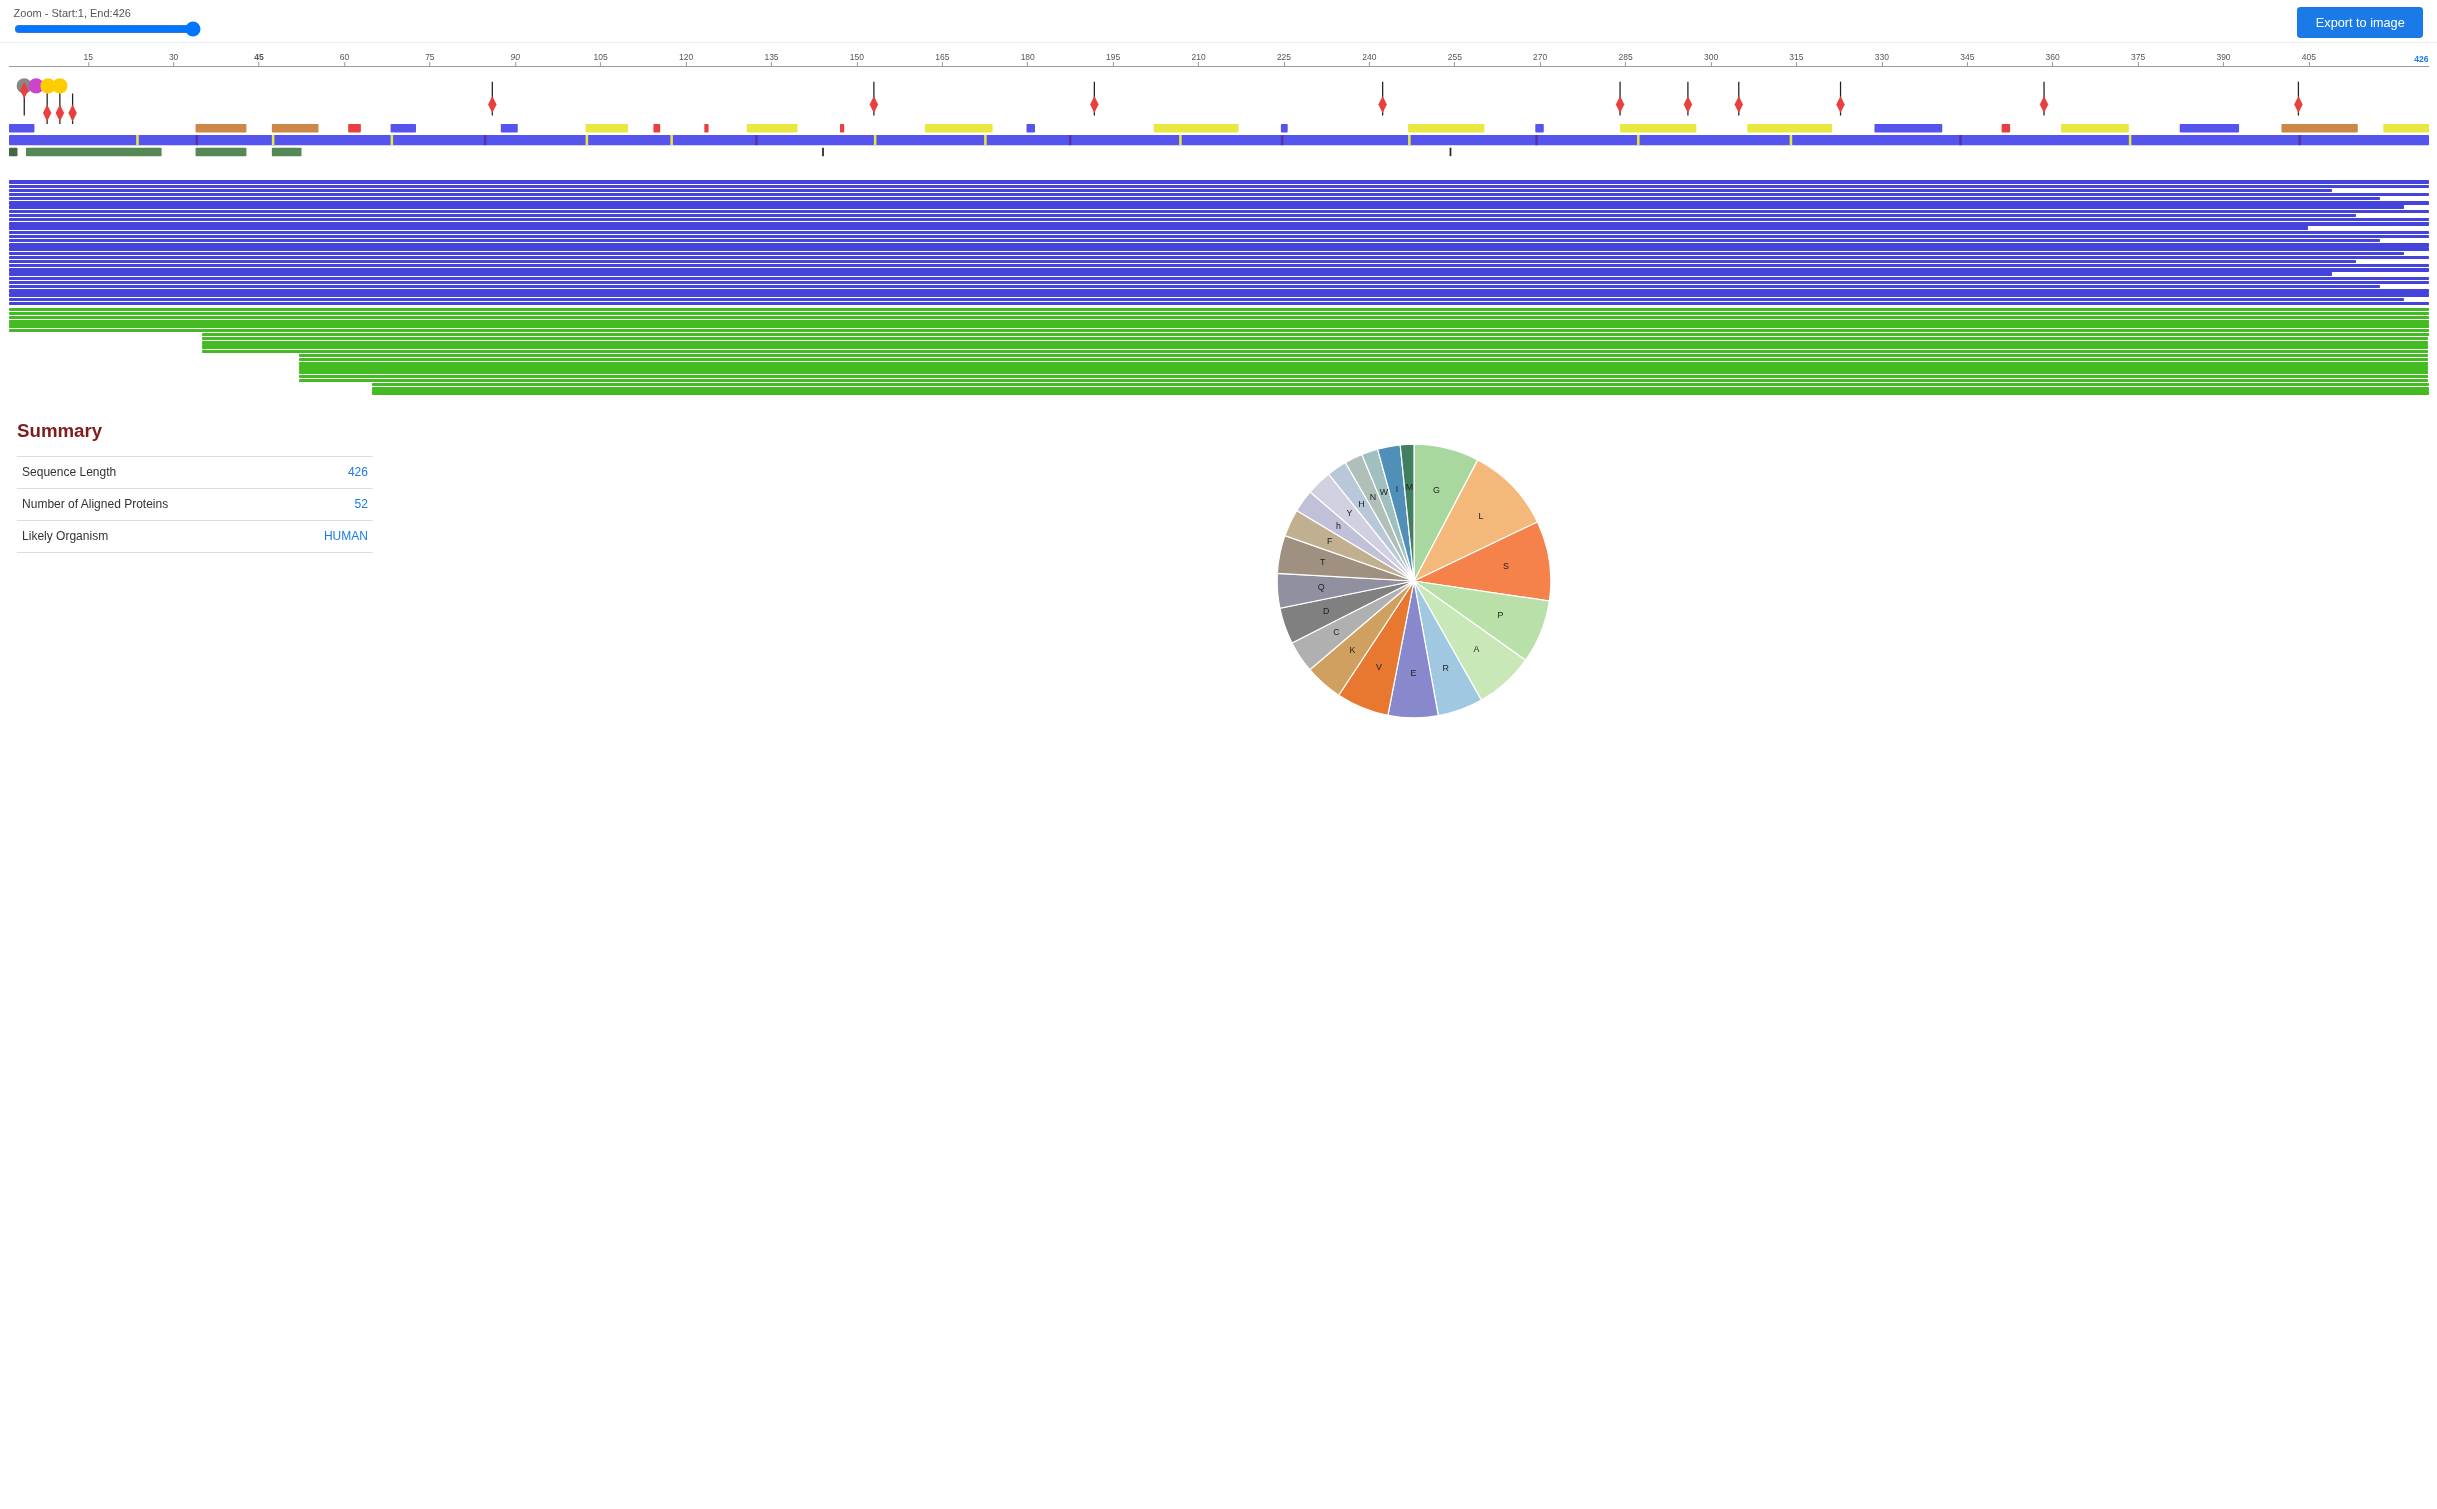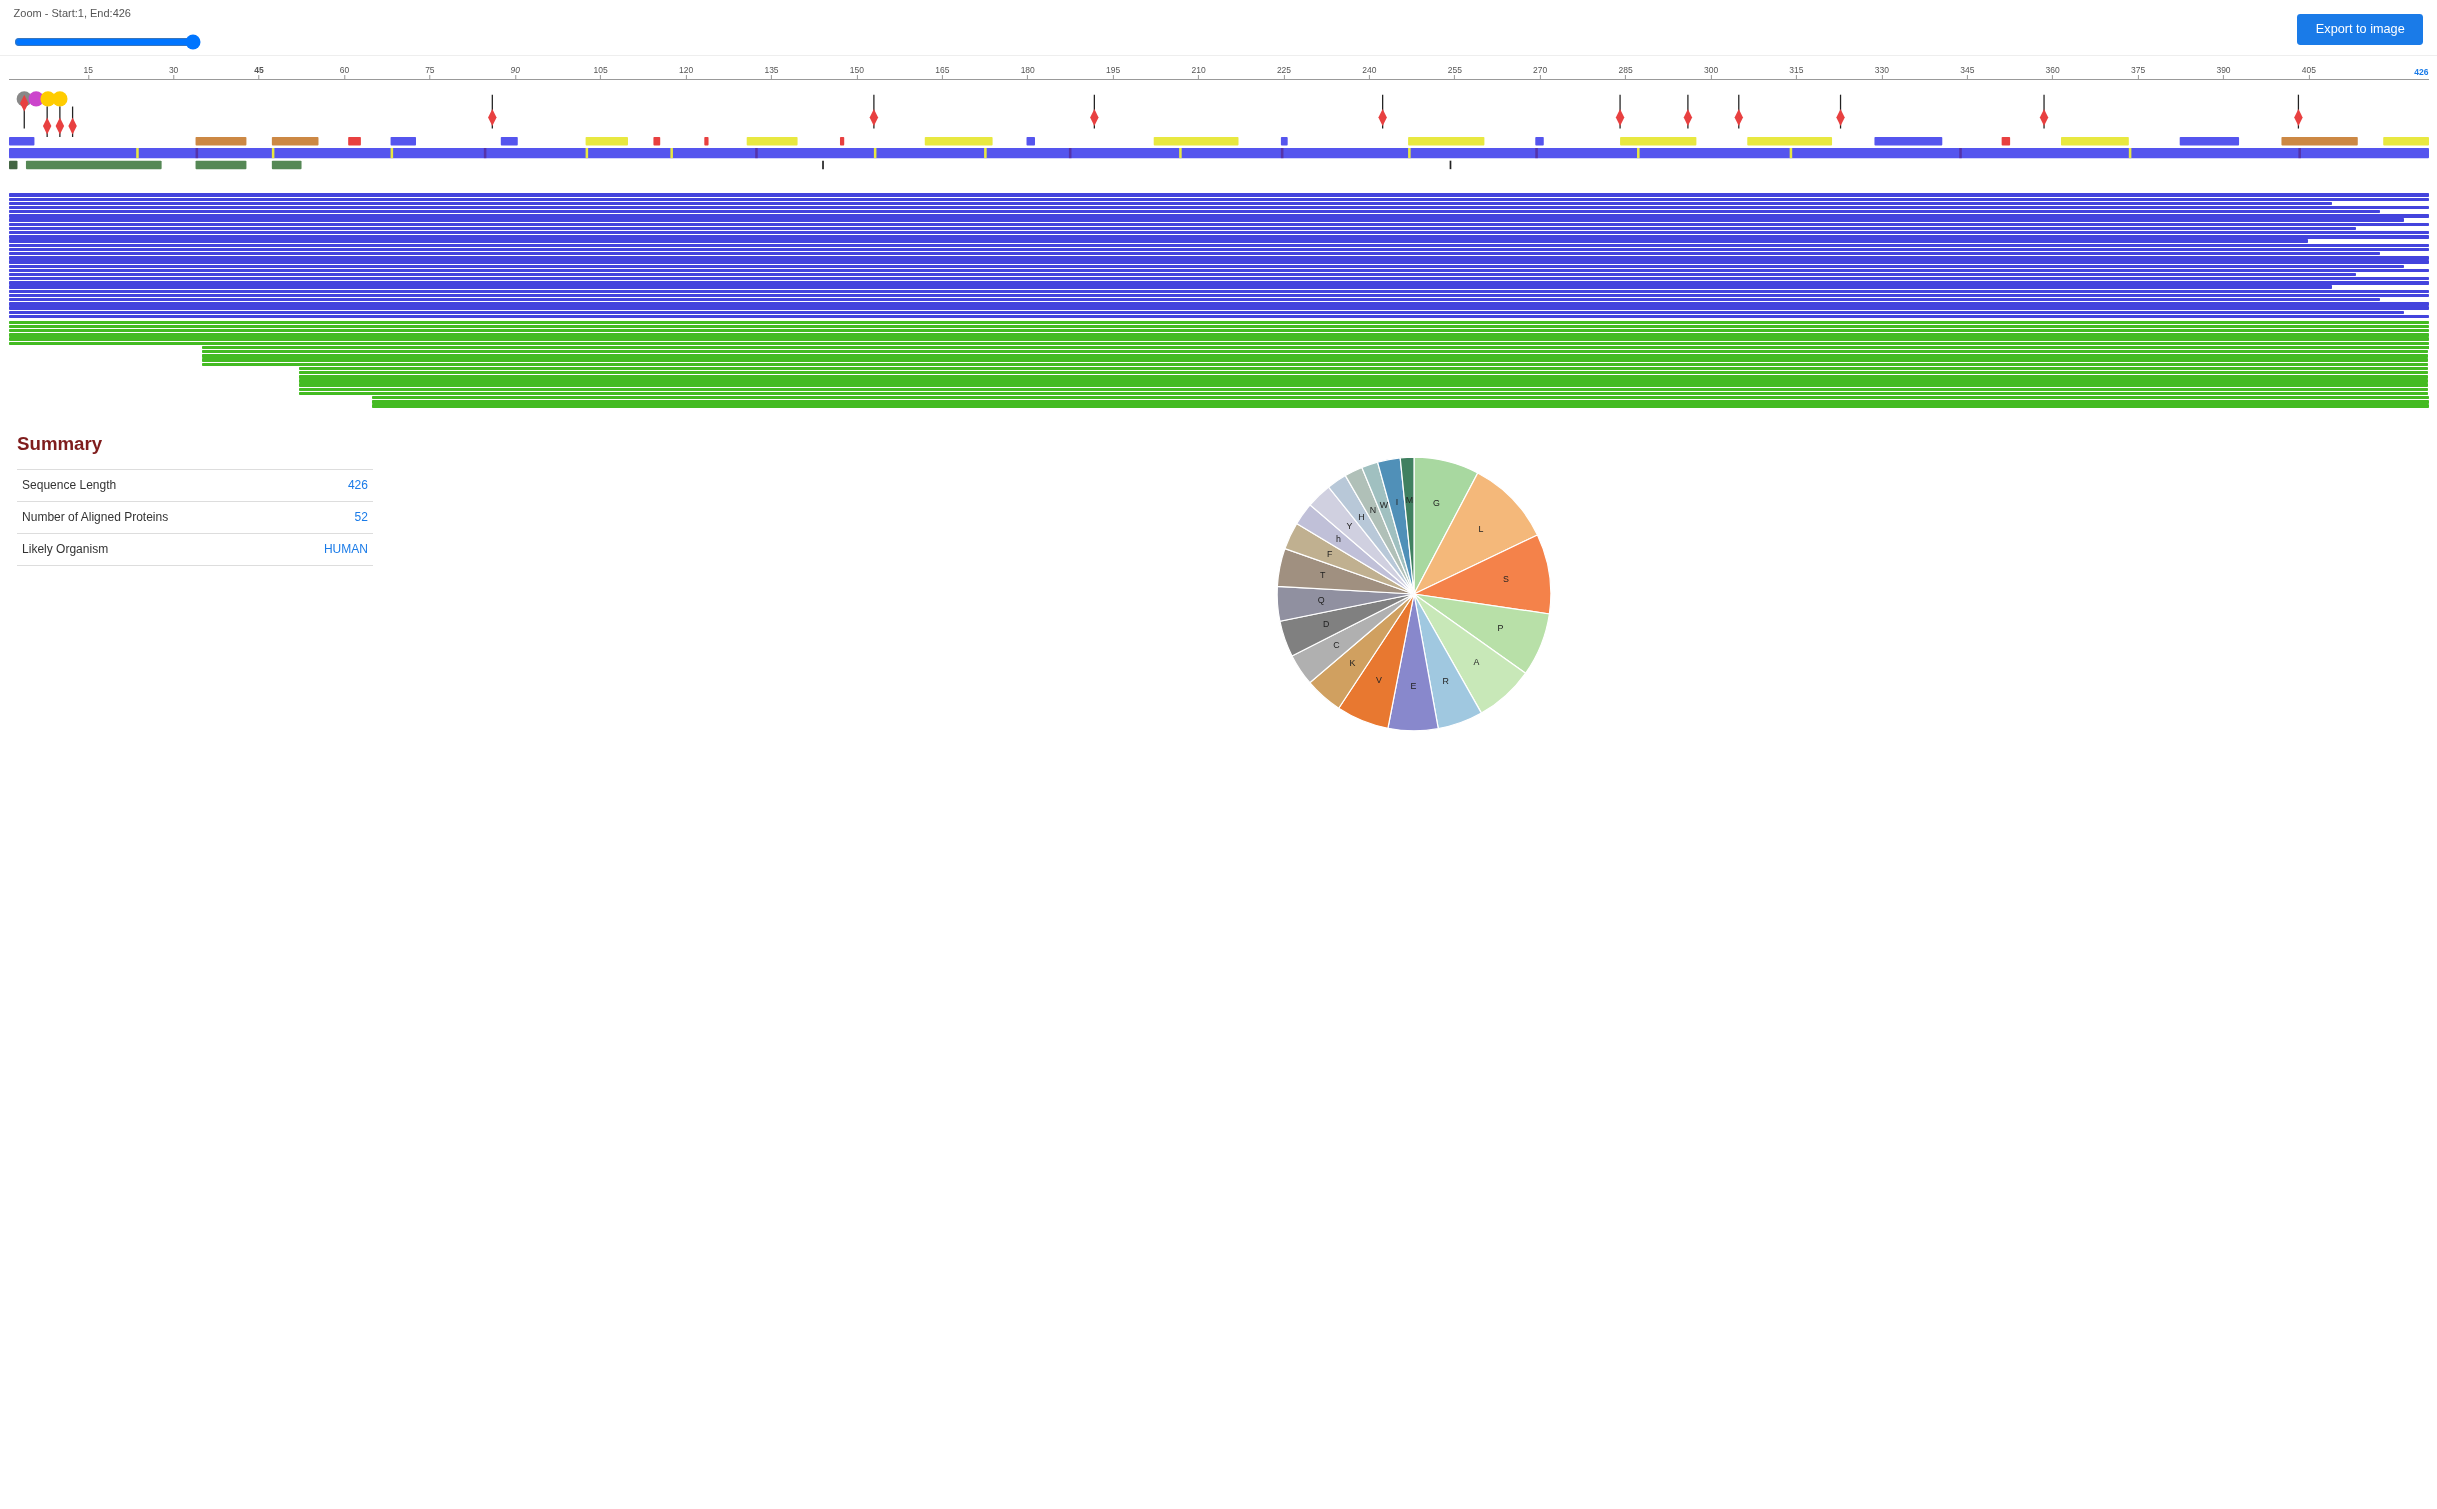--- a/index.html
+++ b/index.html
@@ -121,21 +121,21 @@
 
     svg#pie-chart {
       overflow: visible;
     }
   </style>
 </head>
 <body>
 
 <div id="top-bar">
   <div>
-    <div style="font-size:11px;color:#555;margin-bottom:15px;">Zoom - Start:1, End:426</div>
+    <div style="font-size:11px;color:#555;margin-bottom:2px;">Zoom - Start:1, End:426</div>
     <input type="range" id="zoom-slider" min="1" max="426" value="426" style="width: 187px;">
   </div>
   <button id="export-btn">Export to image</button>
 </div>
 
 <div id="genome-viewer">
 
   <div id="ruler">
     <span style="position:absolute;right:0;bottom:1.7px;font-size:8.5px;color:#1a7be8;font-weight:bold;">426</span>
   <span class="ruler-tick" style="left: 3.29412%;">15</span>

